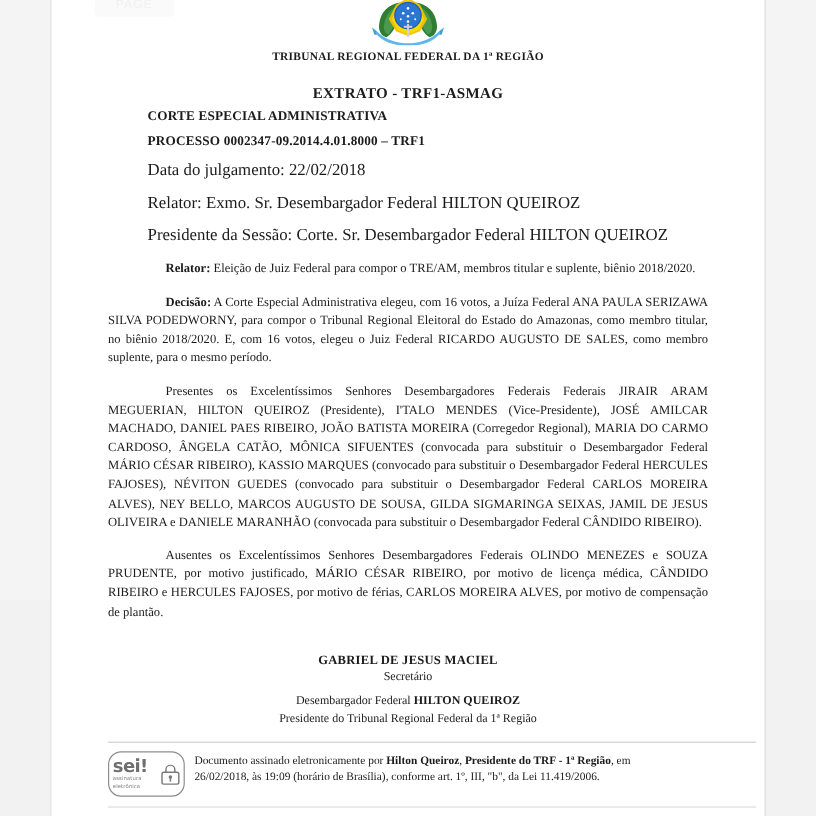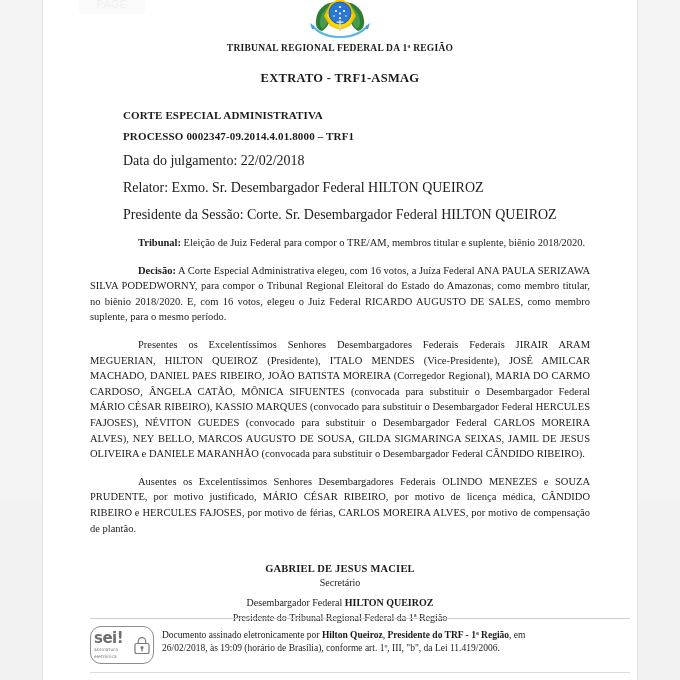--- a/index.html
+++ b/index.html
@@ -91,21 +91,21 @@
   .doc-title {
     text-align: center;
     font-weight: bold;
     font-size: 12.5px;
     letter-spacing: .3px;
     margin-top: 18px;
   }
   .sub-head {
     font-weight: bold;
     font-size: 11px;
-    margin-top: 23px;
+    margin-top: 5px;
     margin-left: 33px;
     letter-spacing: .15px;
   }
   .sub-head.tight { margin-top: 9px; }
 
   
   .field {
     font-size: 14px;
     margin-top: 11px;
     margin-left: 33px;
@@ -264,21 +264,21 @@
 
       <div class="doc-title">EXTRATO - TRF1-ASMAG</div>
 
       <div class="sub-head">CORTE ESPECIAL ADMINISTRATIVA</div>
       <div class="sub-head tight">PROCESSO 0002347-09.2014.4.01.8000 – TRF1</div>
 
       <div class="field">Data do julgamento: 22/02/2018</div>
       <div class="field">Relator: Exmo. Sr. Desembargador Federal HILTON QUEIROZ</div>
       <div class="field">Presidente da Sessão: Corte. Sr. Desembargador Federal HILTON QUEIROZ</div>
 
-      <p class="para"><b>Tribunal:</b><span> Eleição de Juiz Federal para compor o TRE/AM, membros titular e suplente, biênio 2018/2020.</span></p>
+      <p class="para"><b>Relator:</b><span> Eleição de Juiz Federal para compor o TRE/AM, membros titular e suplente, biênio 2018/2020.</span></p>
 
       <p class="para"><b>Decisão:</b><span> A Corte Especial Administrativa elegeu, com 16 votos, a Juíza Federal ANA PAULA SERIZAWA SILVA PODEDWORNY, para compor o Tribunal Regional Eleitoral do Estado do Amazonas, como membro titular, no biênio 2018/2020. E, com 16 votos, elegeu o Juiz Federal RICARDO AUGUSTO DE SALES, como membro suplente, para o mesmo período.</span></p>
 
       <p class="para">Presentes os Excelentíssimos Senhores Desembargadores Federais Federais JIRAIR ARAM MEGUERIAN, HILTON QUEIROZ (Presidente), I'TALO MENDES (Vice-Presidente), JOSÉ AMILCAR MACHADO, DANIEL PAES RIBEIRO, JOÃO BATISTA MOREIRA (Corregedor Regional), MARIA DO CARMO CARDOSO, ÂNGELA CATÃO, MÔNICA SIFUENTES (convocada para substituir o Desembargador Federal MÁRIO CÉSAR RIBEIRO), KASSIO MARQUES (convocado para substituir o Desembargador Federal HERCULES FAJOSES), NÉVITON GUEDES (convocado para substituir o Desembargador Federal CARLOS MOREIRA ALVES), NEY BELLO, MARCOS AUGUSTO DE SOUSA, GILDA SIGMARINGA SEIXAS, JAMIL DE JESUS OLIVEIRA e DANIELE MARANHÃO (convocada para substituir o Desembargador Federal CÂNDIDO RIBEIRO).</p>
 
       <p class="para">Ausentes os Excelentíssimos Senhores Desembargadores Federais OLINDO MENEZES e SOUZA PRUDENTE, por motivo justificado, MÁRIO CÉSAR RIBEIRO, por motivo de licença médica, CÂNDIDO RIBEIRO e HERCULES FAJOSES, por motivo de férias, CARLOS MOREIRA ALVES,  por motivo de compensação de plantão.</p>
 
       <div class="sig-block">
         <div class="sig-name">GABRIEL DE JESUS MACIEL</div>
         <div class="sig-role">Secretário</div>

